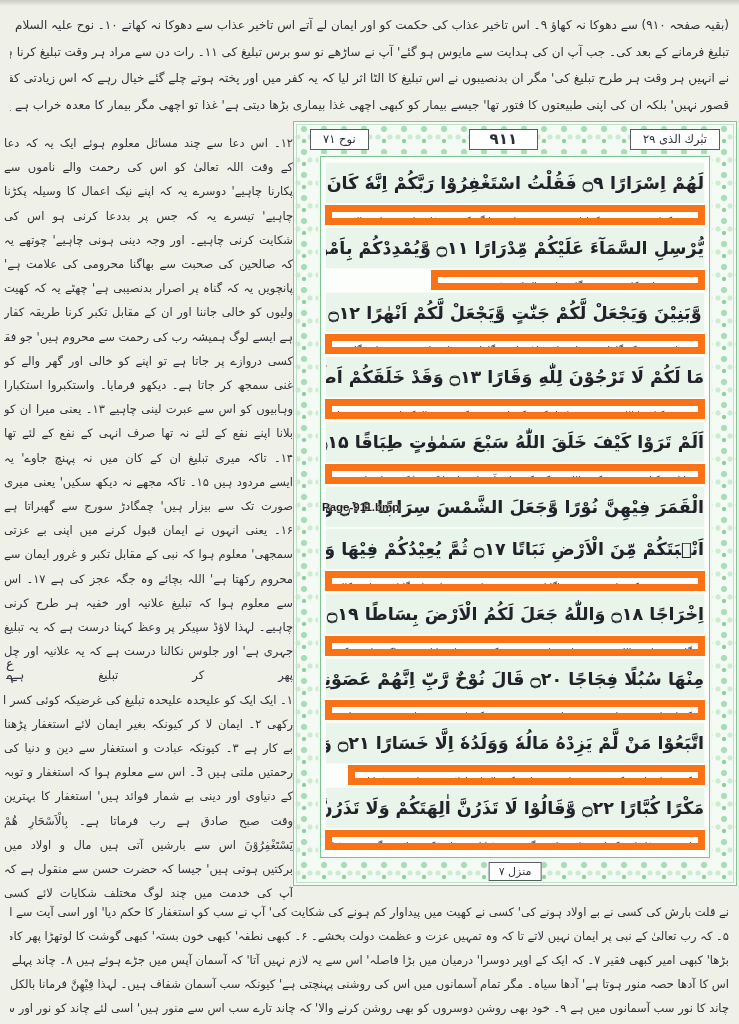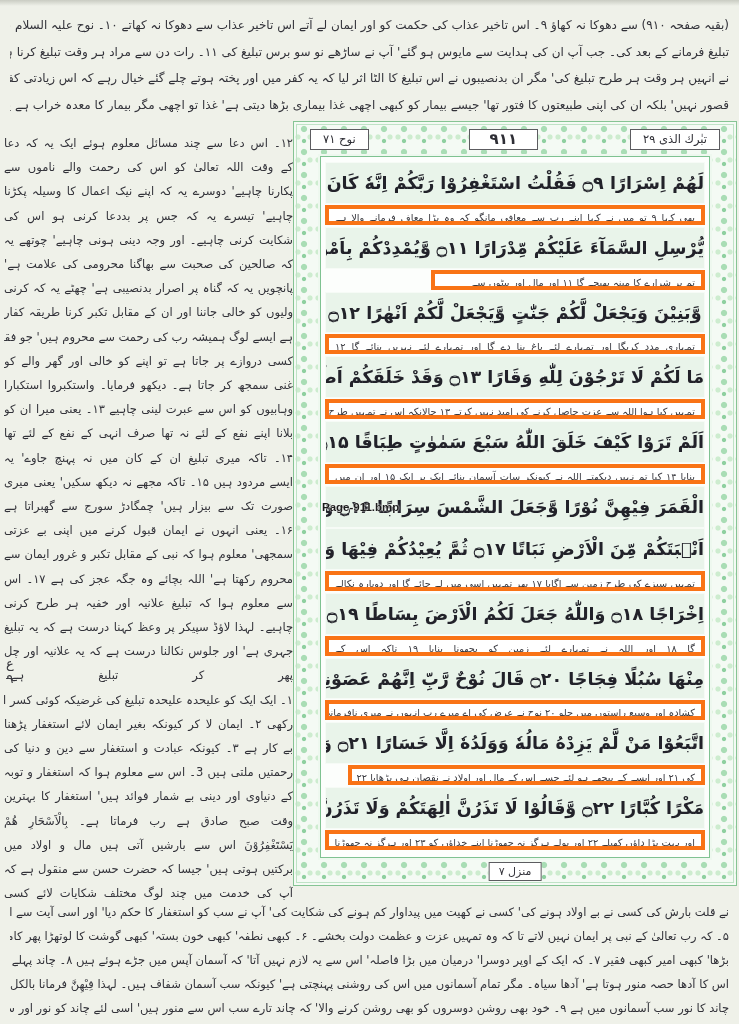--- a/index.html
+++ b/index.html
@@ -83,21 +83,21 @@
     font-size:15px;font-weight:bold;letter-spacing:3px;padding:0 20px;margin-left:8px;
   }
   .arabic-line{
     font-size:17.5px;font-weight:600;line-height:40px;height:40px;
     text-align:center;white-space:nowrap;overflow:hidden;
     background:#e9f4ea;border:1px solid #f6fbf6;
     color:#22222a;
   }
   .trans-line{
     height:20px;line-height:18px;box-sizing:border-box;
-    background:#ffffff;border:4px solid #f97316;
+    background:#ffffff;border:7px solid #f97316;
     font-size:9.8px;color:#3a3a40;padding:0 6px;
     white-space:nowrap;overflow:hidden;
     text-align:justify;text-align-last:justify;-moz-text-align-last:justify;
     margin-top:1px;margin-bottom:2px;
   }
   .qfooter{
     position:absolute;bottom:4px;left:50%;transform:translateX(-50%);
     background:#fff;border:1px solid #5c5c60;
     font-size:11px;line-height:17px;padding:0 9px;white-space:nowrap;text-align:right;
   }
@@ -122,21 +122,21 @@
       <div class="jline">قصور نہیں' بلکہ ان کی اپنی طبیعتوں کا فتور تھا' جیسے بیمار کو کبھی اچھی غذا بیماری بڑھا دیتی ہے' غذا تو اچھی مگر بیمار کا معدہ خراب ہے یا سورج سے چمگادڑ اندھا ہو جاتا ہے</div>
     </div>
 
   <div class="left-col" id="left-col">
       <div class="jline">۱۲۔ اس دعا سے چند مسائل معلوم ہوئے ایک یہ کہ دعا</div>
       <div class="jline">کے وقت اللہ تعالیٰ کو اس کی رحمت والے ناموں سے</div>
       <div class="jline">پکارنا چاہیے' دوسرے یہ کہ اپنے نیک اعمال کا وسیلہ پکڑنا</div>
       <div class="jline">چاہیے' تیسرے یہ کہ جس پر بددعا کرنی ہو اس کی</div>
       <div class="jline">شکایت کرنی چاہیے۔ اور وجہ دینی ہونی چاہیے' چوتھے یہ</div>
       <div class="jline">کہ صالحین کی صحبت سے بھاگنا محرومی کی علامت ہے'</div>
-      <div class="jline">پانچویں یہ کہ گناہ پر اصرار بدنصیبی ہے' چھٹے یہ کہ کرنی</div>
+      <div class="jline">پانچویں یہ کہ گناہ پر اصرار بدنصیبی ہے' چھٹے یہ کہ کھیت</div>
       <div class="jline">ولیوں کو خالی جاننا اور ان کے مقابل تکبر کرنا طریقہ کفار</div>
       <div class="jline">ہے ایسے لوگ ہمیشہ رب کی رحمت سے محروم ہیں' جو فقیر</div>
       <div class="jline">کسی دروازے پر جاتا ہے تو اپنے کو خالی اور گھر والے کو</div>
       <div class="jline">غنی سمجھ کر جاتا ہے۔ دیکھو فرمایا۔ واستکبروا استکبارا</div>
       <div class="jline">وہابیوں کو اس سے عبرت لینی چاہیے ۱۳۔ یعنی میرا ان کو</div>
       <div class="jline">بلانا اپنے نفع کے لئے نہ تھا صرف انہی کے نفع کے لئے تھا</div>
       <div class="jline">۱۴۔ تاکہ میری تبلیغ ان کے کان میں نہ پہنچ جاوے' یہ</div>
       <div class="jline">ایسے مردود ہیں ۱۵۔ تاکہ مجھے نہ دیکھ سکیں' یعنی میری</div>
       <div class="jline">صورت تک سے بیزار ہیں' چمگادڑ سورج سے گھبراتا ہے</div>
       <div class="jline">۱۶۔ یعنی انہوں نے ایمان قبول کرنے میں اپنی بے عزتی</div>

